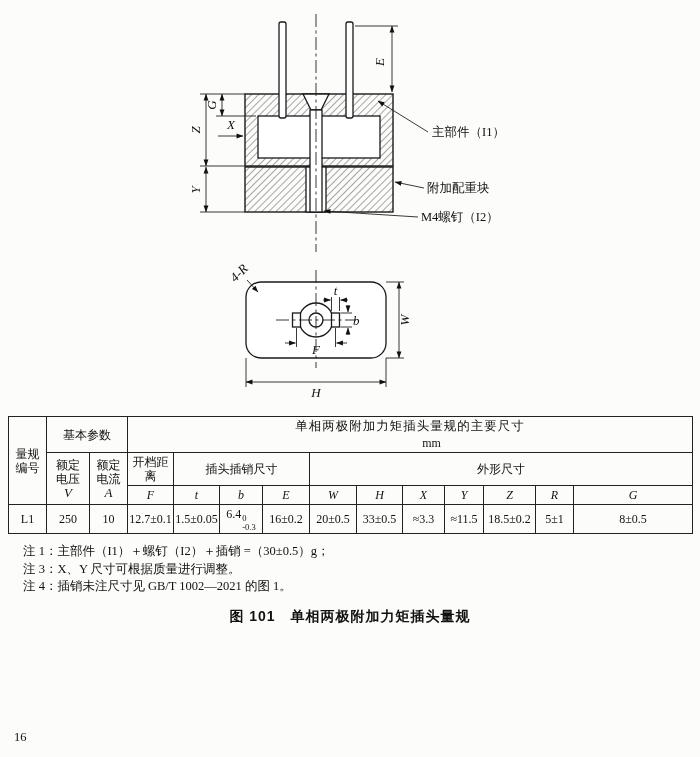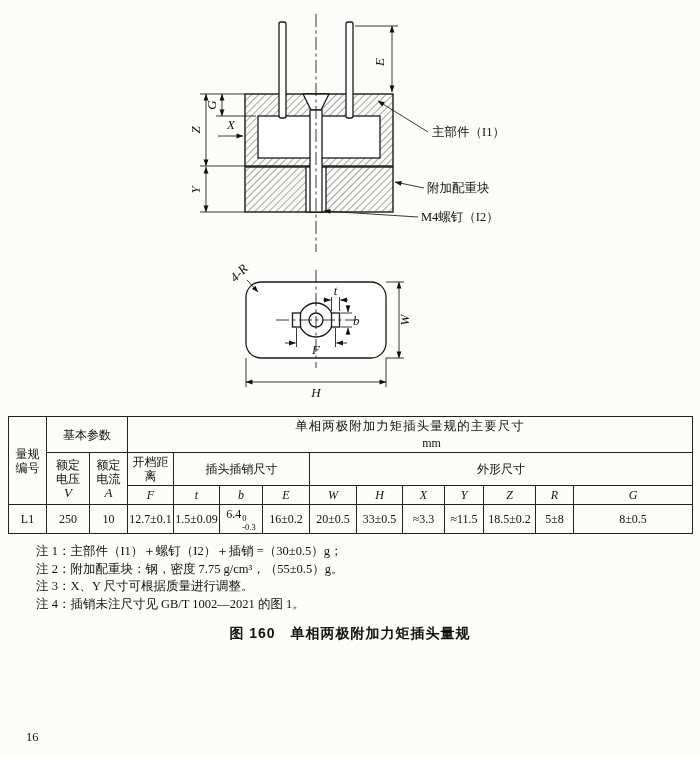--- a/index.html
+++ b/index.html
@@ -27,28 +27,28 @@
   .dims { border:1.5px solid #111; }
   .pre { white-space:pre-line; }
   .it  { font-family:"Liberation Serif", serif; font-style:italic; font-size:13px; }
   .unit-line { font-size:12px; margin-top:3px;margin-left:43px; }
   .title-line { font-size:12.5px; letter-spacing:1px;text-align:center; }
   .tolwrap {
     display:inline-flex; flex-direction:column; justify-content:center;
     vertical-align:-3px; margin-left:1px; font-size:8.5px; line-height:8.5px; text-align:left;
   }
   
-  .notes { margin:9px 0 0 36px; font-size:12.5px; line-height:17.5px; }
+  .notes { margin:9px 0 0 23px; font-size:12.5px; line-height:17.5px; }
   .note-line.indent { padding-left:28px; }
   
   .caption {
     text-align:center; font-weight:bold; font-size:14px; margin-top:12px;
     font-family:"Liberation Sans", sans-serif; letter-spacing:1px;
   }
-  .page-number { position:absolute; left:26px; bottom:12px; font-size:12.5px; }
+  .page-number { position:absolute; left:14px; bottom:12px; font-size:12.5px; }
 </style>
 </head>
 <body>
 
 <div class="page">
 
   <svg class="figure" width="700" height="400" viewBox="0 0 700 400">
     <defs>
       <pattern id="hatch" width="5" height="5" patternUnits="userSpaceOnUse" patternTransform="rotate(45)">
         <line x1="0" y1="0" x2="0" y2="5" stroke="#3a3a3a" stroke-width="0.9"></line>
@@ -220,40 +220,39 @@
       <th class="it">Y</th>
       <th class="it">Z</th>
       <th class="it">R</th>
       <th class="it">G</th>
     </tr>
     <tr>
       <td>L1</td>
       <td>250</td>
       <td>10</td>
       <td>12.7±0.1</td>
-      <td>1.5±0.09</td>
+      <td>1.5±0.05</td>
       <td><span>6.4</span><span class="tolwrap">
               <span>0</span>
               <span>-0.3</span>
             </span></td>
       <td>16±0.2</td>
       <td>20±0.5</td>
       <td>33±0.5</td>
       <td>≈3.3</td>
       <td>≈11.5</td>
       <td>18.5±0.2</td>
-      <td>5±8</td>
+      <td>5±1</td>
       <td>8±0.5</td>
     </tr>
   </tbody>
     </table>
 
   <div class="notes">
     <div class="note-line">注 1：主部件（I1）＋螺钉（I2）＋插销 =（30±0.5）g；</div>
-    <div class="note-line">注 2：附加配重块：钢，密度 7.75 g/cm³，（55±0.5）g。</div>
     <div class="note-line">注 3：X、Y 尺寸可根据质量进行调整。</div>
     <div class="note-line">注 4：插销未注尺寸见 GB/T 1002—2021 的图 1。</div>
   </div>
 
-  <div class="caption">图 160　单相两极附加力矩插头量规</div>
+  <div class="caption">图 101　单相两极附加力矩插头量规</div>
 
   <div class="page-number">16</div>
 </div>
 
 </body></html>

